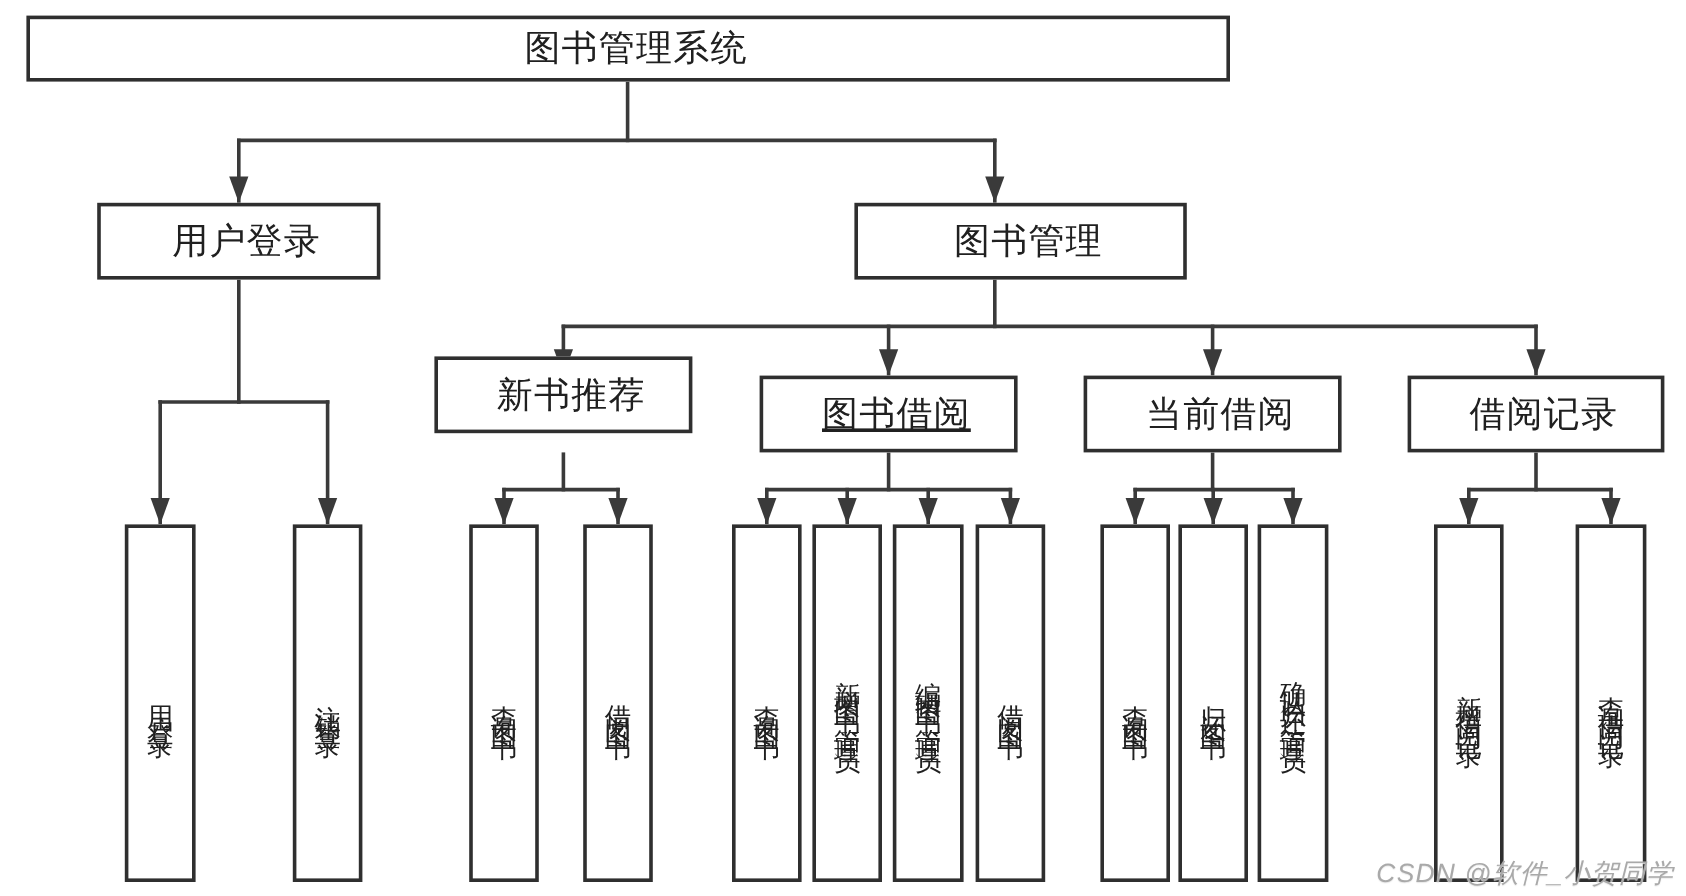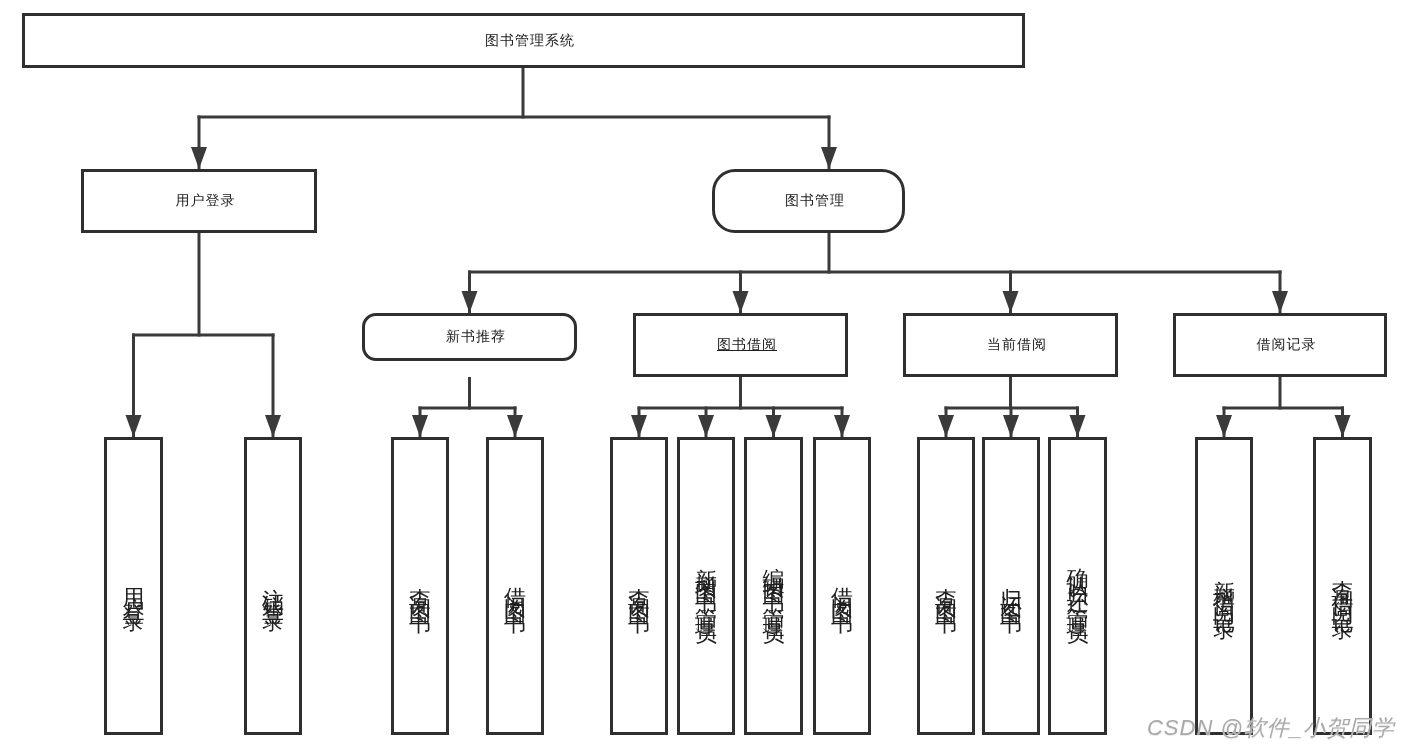--- a/index.html
+++ b/index.html
@@ -28,39 +28,39 @@
     box-sizing: border-box;
     border: 3px solid #2f2f2f;
     background: #ffffff;
     display: flex;
     align-items: center;
     justify-content: center;
     color: #202020;
     z-index: 2;
   }
   .hbox {
-    font-size: 14px;
+    font-size: 30px;
     letter-spacing: 1px;
     padding-left: 13px;
   }
   .vbox span {
     writing-mode: vertical-rl;
     text-orientation: mixed;
     font-size: 22px;
     letter-spacing: 8px;
     line-height: 1;
     white-space: nowrap;
   }
   
   .n-root   { left: 22px;   top: 13px;  width: 1003px; height: 55px; }
   
   .n-l2a    { left: 81px;   top: 169px; width: 236px;  height: 64px; }
-  .n-l2b    { left: 712px;  top: 169px; width: 193px;  height: 64px; border-radius: 23px; }
-  
-  .n-l3a    { left: 362px;  top: 313px; width: 215px;  height: 48px; border-radius: 14px; }
+  .n-l2b    { left: 712px;  top: 169px; width: 277px;  height: 64px; }
+  
+  .n-l3a    { left: 362px;  top: 297px; width: 215px;  height: 64px; }
   .n-l3b    { left: 633px;  top: 313px; width: 215px;  height: 64px; text-decoration: underline; }
   .n-l3c    { left: 903px;  top: 313px; width: 215px;  height: 64px; text-align: center; }
   .n-l3d    { left: 1173px; top: 313px; width: 214px;  height: 64px; }
   
   .leaf     { top: 437px; height: 298px; }
   .n-lf1  { left: 104px;  width: 59px; }
   .n-lf2  { left: 244px;  width: 58px; }
   .n-lf3  { left: 391px;  width: 58px; }
   .n-lf4  { left: 486px;  width: 58px; }
   .n-lf5  { left: 610px;  width: 58px; }

